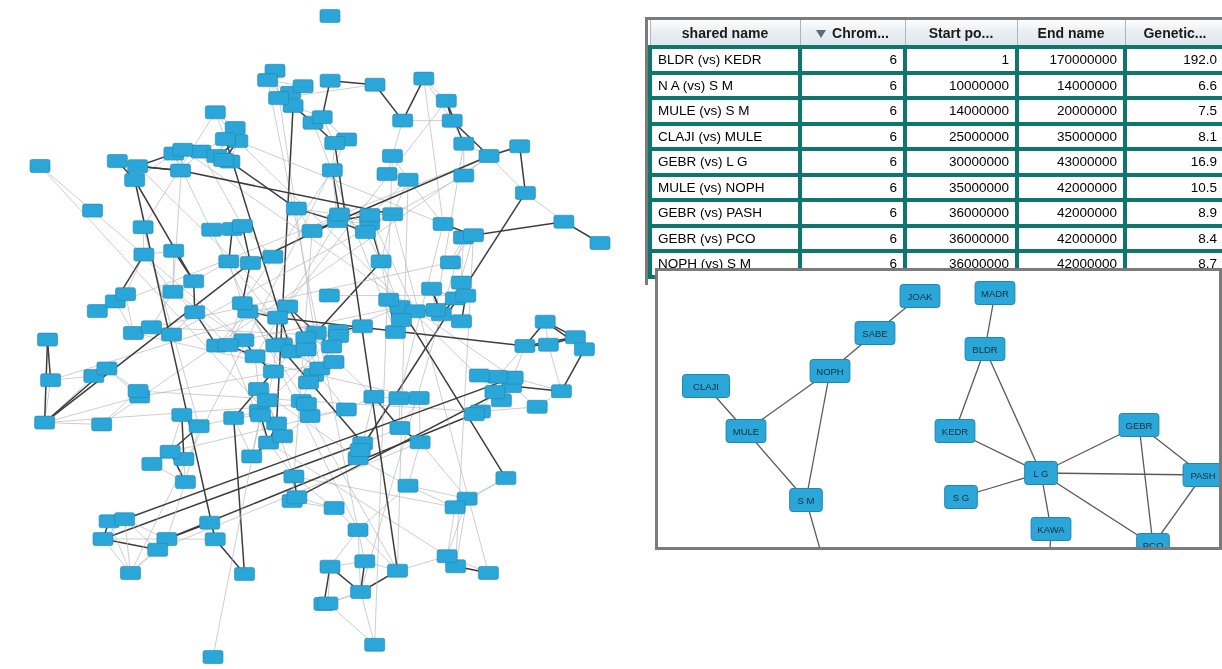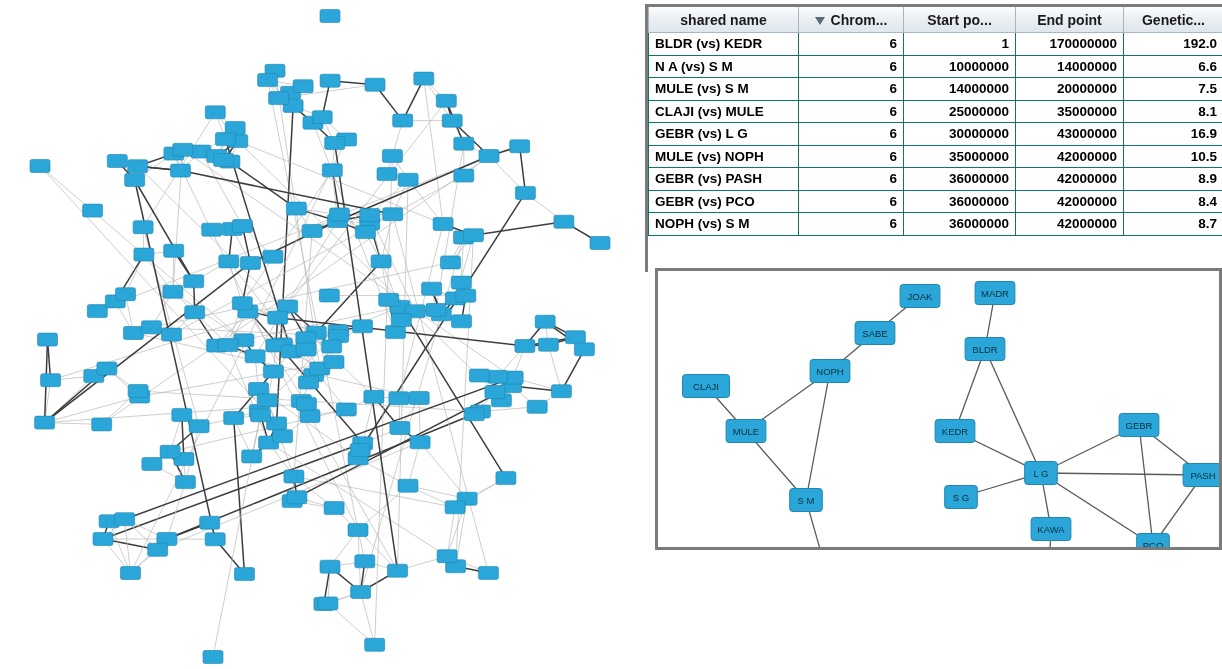--- a/index.html
+++ b/index.html
@@ -35,21 +35,21 @@
     left: 645px;
     top: 0;
     width: 577px;
     height: 669px;
   }
 
   
   #table-panel {
     position: absolute;
     left: 0;
-    top: 4px;
+    top: 17px;
     width: 577px;
     height: 268px;
     background: #ffffff;
     border-left: 3px solid #7b7b7b;
     border-top: 3px solid #7b7b7b;
     box-sizing: border-box;
   }
   table.data-table {
     border-collapse: collapse;
     width: 100%;
@@ -64,28 +64,27 @@
     height: 25px;
     font-weight: bold;
     font-size: 14px;
     color: #1a1a1a;
     text-align: center;
     padding: 0 4px;
     white-space: nowrap;
     overflow: hidden;
   }
   table.data-table td {
-    border: 1px solid #0f766e;
+    border: 4px solid #0f766e;
     height: 21.5px;
     padding: 0 6px;
     white-space: nowrap;
     overflow: hidden;
     background: #ffffff;
     font-size: 13.5px;
-    font-weight: bold;
   }
   td.num { text-align: right; }
   td.txt { text-align: left; }
   .col-name  { width: 150px; }
   .col-chrom { width: 105px; }
   .col-start { width: 112px; }
   .col-end   { width: 108px; }
   .col-gen   { width: 100px; }
   .th-inner {
     display: flex;
@@ -1198,21 +1197,21 @@
               <span>Chrom...</span>
             </div>
           </th>
           <th>
             <div class="th-inner">
               <span>Start po...</span>
             </div>
           </th>
           <th>
             <div class="th-inner">
-              <span>End point</span>
+              <span>End name</span>
             </div>
           </th>
           <th>
             <div class="th-inner">
               <span>Genetic...</span>
             </div>
           </th>
         </tr>
       </thead>
       <tbody id="table-body">

